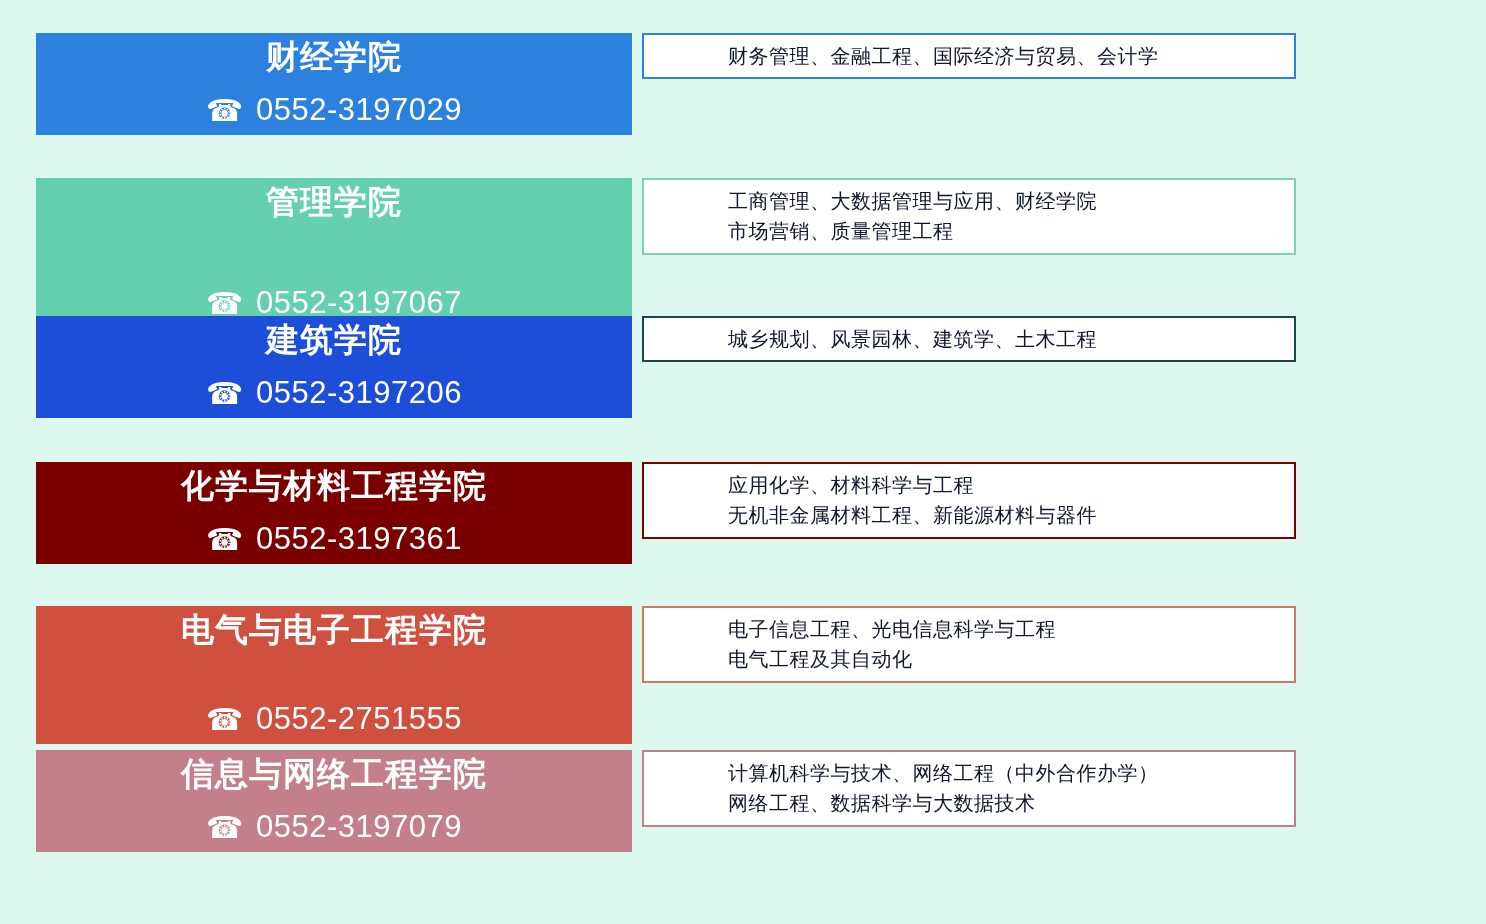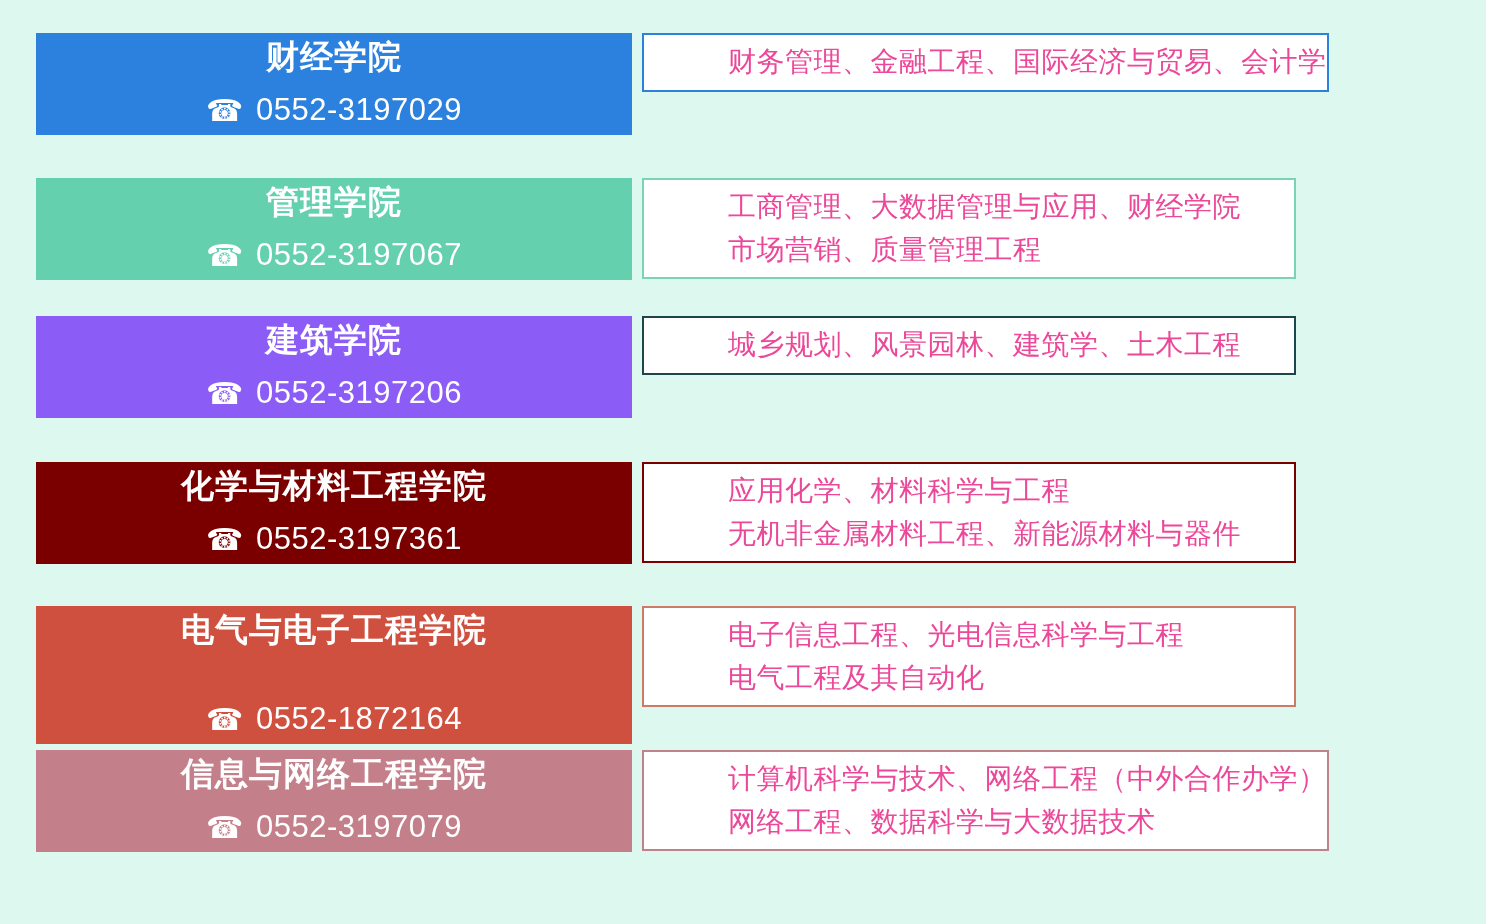--- a/index.html
+++ b/index.html
@@ -76,22 +76,22 @@
     margin-left: 10px;
     background: #ffffff;
     box-sizing: border-box;
     display: flex;
     flex-direction: column;
     justify-content: center;
     padding: 6px 0 6px 84px;
   }
 
   .major-line {
-    color: #ec4899;
-    font-size: 28px;
+    color: #0f172a;
+    font-size: 20px;
     line-height: 1.52;
     white-space: nowrap;
     letter-spacing: 0.5px;
   }
 
   
   .row-0 { top: 33px;  height: 134px; }
   .row-1 { top: 178px; height: 127px; }
   .row-2 { top: 316px; height: 135px; }
   .row-3 { top: 462px; height: 133px; }
@@ -108,34 +108,34 @@
         <div class="college-phone">
           <span class="phone-icon">☎</span>
           <span>0552-3197029</span>
         </div>
       </div>
       <div class="college-right" style="border: 2px solid rgb(43, 129, 221);">
         <div class="major-line">财务管理、金融工程、国际经济与贸易、会计学</div>
       </div>
     </div>
     <div class="college-row row-1">
-      <div class="college-left" style="background: rgb(100, 208, 174);">
+      <div class="college-left" style="background: rgb(100, 208, 174); gap: 48px;">
         <div class="college-name">管理学院</div>
         <div class="college-phone">
           <span class="phone-icon">☎</span>
           <span>0552-3197067</span>
         </div>
       </div>
       <div class="college-right" style="border: 2px solid rgb(123, 211, 182);">
         <div class="major-line">工商管理、大数据管理与应用、财经学院</div>
         <div class="major-line">市场营销、质量管理工程</div>
       </div>
     </div>
     <div class="college-row row-2">
-      <div class="college-left" style="background: #8b5cf6;">
+      <div class="college-left" style="background: #1d4ed8;">
         <div class="college-name">建筑学院</div>
         <div class="college-phone">
           <span class="phone-icon">☎</span>
           <span>0552-3197206</span>
         </div>
       </div>
       <div class="college-right" style="border: 2px solid rgb(29, 70, 76);">
         <div class="major-line">城乡规划、风景园林、建筑学、土木工程</div>
       </div>
     </div>
@@ -150,21 +150,21 @@
       <div class="college-right" style="border: 2px solid rgb(122, 0, 0);">
         <div class="major-line">应用化学、材料科学与工程</div>
         <div class="major-line">无机非金属材料工程、新能源材料与器件</div>
       </div>
     </div>
     <div class="college-row row-4">
       <div class="college-left" style="background: rgb(208, 80, 63); gap: 36px;">
         <div class="college-name">电气与电子工程学院</div>
         <div class="college-phone">
           <span class="phone-icon">☎</span>
-          <span>0552-1872164</span>
+          <span>0552-2751555</span>
         </div>
       </div>
       <div class="college-right" style="border: 2px solid rgb(207, 122, 104);">
         <div class="major-line">电子信息工程、光电信息科学与工程</div>
         <div class="major-line">电气工程及其自动化</div>
       </div>
     </div>
     <div class="college-row row-5">
       <div class="college-left" style="background: rgb(196, 128, 138);">
         <div class="college-name">信息与网络工程学院</div>

